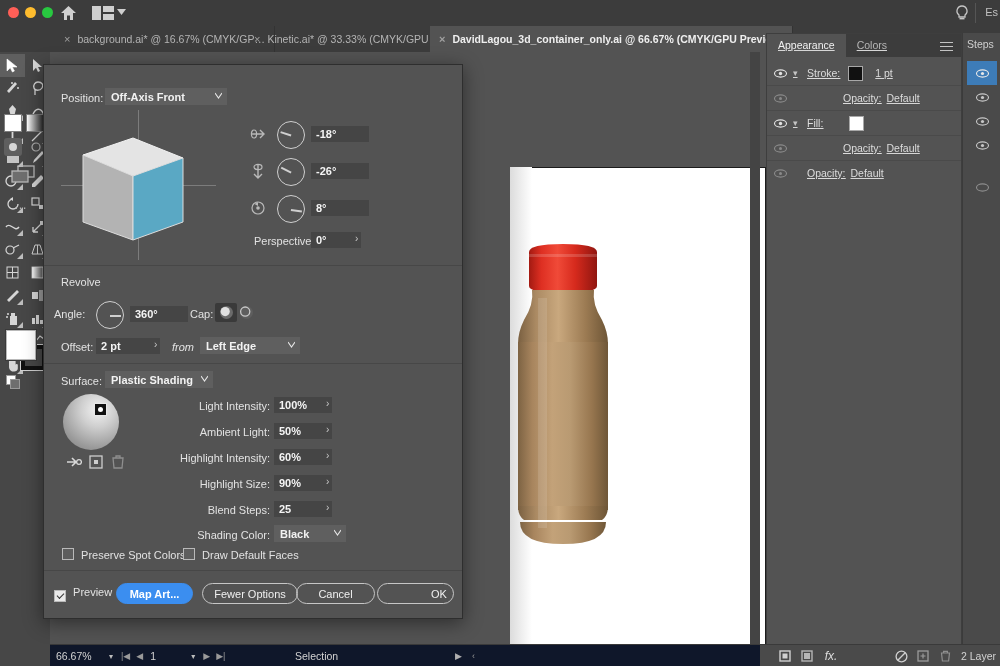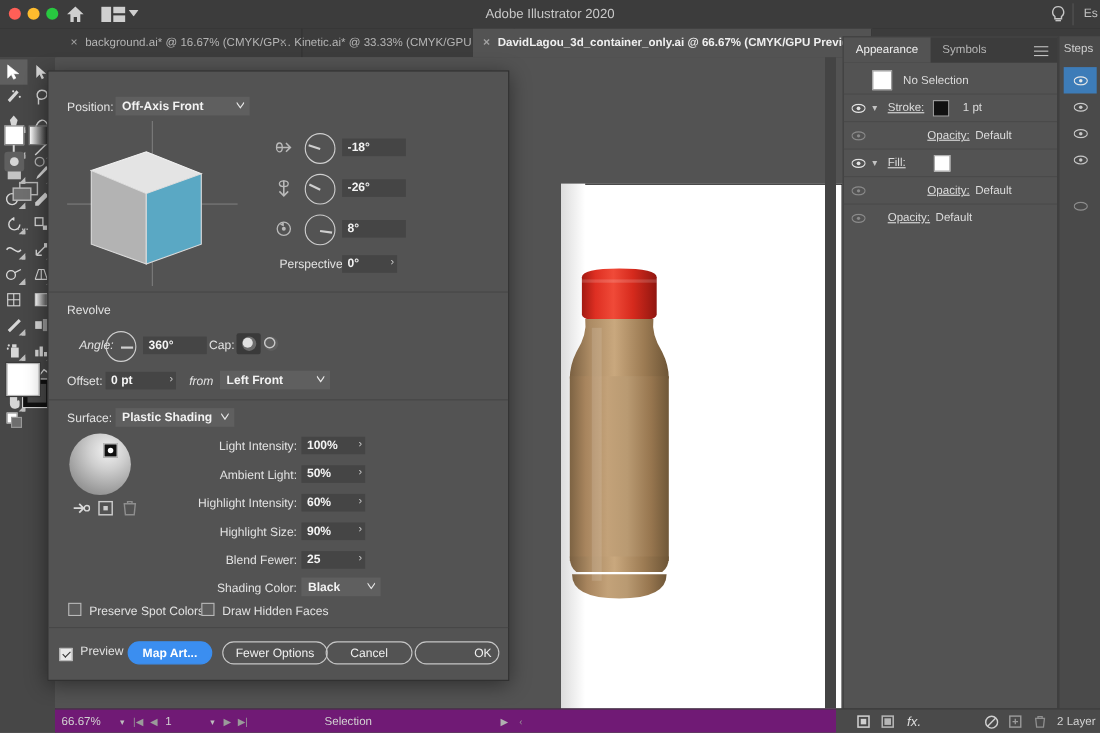--- a/index.html
+++ b/index.html
@@ -75,41 +75,41 @@
   .artboard{position:absolute;left:460px;top:115px;width:256px;height:497px;background:#fff;
     border:1px solid #1c1c1c;box-sizing:border-box;}
   .abshadow{position:absolute;left:460px;top:115px;width:22px;height:497px;
     background:linear-gradient(90deg,#dcdcdc,#ffffff);pointer-events:none;}
 
   
   .bottle{position:absolute;left:462px;top:186px;width:102px;height:320px;}
 
   
   .rpanel{position:absolute;left:766px;top:33px;width:196px;height:612px;background:#535353;
-    border:1px solid #3e3e3e;box-sizing:border-box;}
+    border:1px solid #3e3e3e;box-sizing:border-box;text-decoration:underline;}
   .rtabs{height:23px;background:#3c3c3c;display:flex;align-items:flex-end;position:relative;}
   .rtab{height:23px;line-height:23px;padding:0 11px;font-size:10.5px;color:#b5b5b5;}
   .rtab.active{background:#535353;color:#f0f0f0;}
   .hamb{position:absolute;right:8px;top:8px;width:13px;height:9px;}
   .hamb i{display:block;height:1px;background:#c3c3c3;margin-bottom:3px;}
   .ap-row{height:24px;display:flex;align-items:center;border-bottom:1px solid #4a4a4a;
     font-size:10.5px;color:#dcdcdc;position:relative;}
   .ap-eye{width:26px;display:flex;justify-content:center;}
   .ap-arrow{width:14px;color:#c3c3c3;font-size:9px;}
   .ap-lbl{text-decoration:underline;}
   .chip{width:13px;height:13px;border:1px solid #a8a8a8;display:inline-block;}
   .behind{position:absolute;left:962px;top:33px;width:38px;height:612px;background:#4a4a4a;
     border-left:1px solid #3b3b3b;}
   .bh-tab{position:absolute;left:4px;top:5px;font-size:10.5px;color:#cfcfcf;}
   .bh-row{position:absolute;left:4px;width:30px;height:24px;display:flex;align-items:center;
     justify-content:center;}
   .bh-row.sel{background:#3d7cb8;}
 
   
-  .status{position:absolute;left:50px;top:644px;width:710px;height:22px;background:#701a75;
+  .status{position:absolute;left:50px;top:644px;width:710px;height:22px;background:#0f172a;
     border-top:1px solid #3a3a3a;display:flex;align-items:center;font-size:10.5px;
     color:#d2d2d2;}
   .zoombox{width:48px;padding-left:6px;}
   .pgbox{width:36px;text-align:left;padding-left:4px;}
   .caret{font-size:8px;color:#bdbdbd;margin:0 5px;}
   .navarr{color:#9a9a9a;margin:0 3px;font-size:9px;}
   .sel-lbl{position:absolute;left:245px;}
   .statusr{position:absolute;left:760px;top:644px;width:240px;height:22px;background:#4a4a4a;
     border-top:1px solid #3a3a3a;display:flex;align-items:center;}
   .sr-ico{width:22px;display:flex;justify-content:center;align-items:center;}
@@ -178,21 +178,20 @@
       <path d="M8.5 1 L16 8 H13 V15 H10 V10.5 H7 V15 H4 V8 H1 Z" fill="#cfcfcf"></path>
     </svg>
     <svg class="arr-ico" viewBox="0 0 22 14">
       <rect x="0" y="0" width="9" height="14" fill="#cfcfcf"></rect>
       <rect x="11" y="0" width="11" height="6" fill="#cfcfcf"></rect>
       <rect x="11" y="8" width="11" height="6" fill="#cfcfcf"></rect>
     </svg>
     <svg class="arr-caret" viewBox="0 0 9 6" width="9" height="6">
       <path d="M0 0 L4.5 6 L9 0 Z" fill="#cfcfcf"></path>
     </svg>
-    <div class="apptitle">Adobe Illustrator 2020</div>
     <svg class="bulb" viewBox="0 0 14 16">
       <path d="M7 1 a5 5 0 0 1 3 9 v2 h-6 v-2 a5 5 0 0 1 3 -9 z" fill="none" stroke="#c6c6c6" stroke-width="1.3"></path>
       <rect x="4.5" y="13" width="5" height="1.4" fill="#c6c6c6"></rect>
     </svg>
     <div class="ws-div"></div>
     <div class="ws">Es</div>
   </div>
 
   <div class="tabbar">
     <div class="tab" style="left:55px;">
@@ -547,34 +546,29 @@
     <div class="bh-row" style="top:142px;">
       <svg width="13" height="9" viewBox="0 0 13 9">
           <ellipse cx="6.5" cy="4.5" rx="6" ry="3.6" fill="none" stroke="#8d8d8d" stroke-width="1.1"></ellipse>
         </svg>
     </div>
   </div>
 
   <div class="rpanel">
     <div class="rtabs">
       <div class="rtab active">Appearance</div>
-      <div class="rtab">Symbols</div>
+      <div class="rtab">Colors</div>
       <div class="hamb">
           <i></i>
           <i></i>
           <i></i>
         </div>
     </div>
 
     <div style="padding:4px 0 0 0;">
-      <div class="ap-row">
-        <div class="ap-eye"></div>
-        <div style="width:16px;height:16px;background:#fff;border:1px solid #9c9c9c;margin-right:10px;"></div>
-        <span>No Selection</span>
-      </div>
 
       <div class="ap-row">
         <div class="ap-eye">
           <svg width="13" height="9" viewBox="0 0 13 9">
               <ellipse cx="6.5" cy="4.5" rx="6" ry="3.6" fill="none" stroke="#e2e2e2" stroke-width="1.1"></ellipse>
               <circle cx="6.5" cy="4.5" r="1.7" fill="#e2e2e2"></circle>
             </svg>
         </div>
         <span class="ap-arrow">▾</span>
         <span class="ap-lbl">Stroke:</span>
@@ -738,46 +732,46 @@
       </div>
 
       <div class="lbl" style="position:absolute;left:210px;top:170px;">Perspective:</div>
       <div class="fld" style="position:absolute;left:267px;top:167px;width:40px;">0°</div>
       <div class="stepper" style="position:absolute;left:311px;top:168px;">›</div>
 
       <div class="sec-line" style="top:200px;"></div>
 
       <div class="lbl" style="position:absolute;left:17px;top:211px;">Revolve</div>
 
-      <div class="lbl" style="position:absolute;left:28px;top:243px;font-style:italic;">Angle:</div>
+      <div class="lbl" style="position:absolute;left:10px;top:243px;">Angle:</div>
       <div class="dial" style="position:absolute;left:52px;top:236px;">
         <div class="hand" style="width:11px;transform:rotate(0deg);"></div>
       </div>
       <div class="fld" style="position:absolute;left:86px;top:241px;width:48px;">360°</div>
 
       <div class="lbl" style="position:absolute;left:146px;top:243px;">Cap:</div>
       <div class="capbtn on" style="position:absolute;left:171px;top:238px;">
         <svg width="15" height="15" viewBox="0 0 15 15">
             <circle cx="7.5" cy="7.5" r="6.5" fill="#6b6b6b"></circle>
             <circle cx="6.2" cy="6.6" r="4.6" fill="#e0e0e0"></circle>
           </svg>
       </div>
       <div class="capbtn" style="position:absolute;left:191px;top:238px;">
         <svg width="15" height="15" viewBox="0 0 15 15">
             <circle cx="7.5" cy="7.5" r="6.5" fill="#5e5e5e"></circle>
             <circle cx="6.2" cy="6.6" r="4.6" fill="none" stroke="#c8c8c8" stroke-width="1.3"></circle>
           </svg>
       </div>
 
       <div class="lbl" style="position:absolute;left:17px;top:276px;">Offset:</div>
-      <div class="fld" style="position:absolute;left:52px;top:273px;width:54px;">0 pt</div>
+      <div class="fld" style="position:absolute;left:52px;top:273px;width:54px;">2 pt</div>
       <div class="stepper" style="position:absolute;left:110px;top:274px;">›</div>
       <div class="lbl" style="position:absolute;left:128px;top:276px;font-style:italic;">from</div>
       <div class="sel-ctl" style="position:absolute;left:156px;top:272px;width:88px;">
-        <span>Left Front</span>
+        <span>Left Edge</span>
         <svg class="cv" viewBox="0 0 7 7">
             <path d="M0 1 L3.5 6 L7 1" stroke="#e6e6e6" stroke-width="1.1" fill="none"></path>
           </svg>
       </div>
 
       <div class="sec-line" style="top:298px;"></div>
 
       <div class="lbl" style="position:absolute;left:17px;top:310px;">Surface:</div>
       <div class="sel-ctl" style="position:absolute;left:61px;top:306px;width:96px;">
         <span>Plastic Shading</span>
@@ -813,39 +807,39 @@
       <div class="stepper" style="position:absolute;left:282px;top:359px;">›</div>
 
       <div class="lbl" style="position:absolute;left:119px;top:387px;text-align:right;width:107px;">Highlight Intensity:</div>
       <div class="fld" style="position:absolute;left:230px;top:384px;width:48px;">60%</div>
       <div class="stepper" style="position:absolute;left:282px;top:385px;">›</div>
 
       <div class="lbl" style="position:absolute;left:139px;top:413px;text-align:right;width:87px;">Highlight Size:</div>
       <div class="fld" style="position:absolute;left:230px;top:410px;width:48px;">90%</div>
       <div class="stepper" style="position:absolute;left:282px;top:411px;">›</div>
 
-      <div class="lbl" style="position:absolute;left:149px;top:439px;text-align:right;width:77px;">Blend Fewer:</div>
+      <div class="lbl" style="position:absolute;left:149px;top:439px;text-align:right;width:77px;">Blend Steps:</div>
       <div class="fld" style="position:absolute;left:230px;top:436px;width:48px;">25</div>
       <div class="stepper" style="position:absolute;left:282px;top:437px;">›</div>
 
       <div class="lbl" style="position:absolute;left:139px;top:464px;text-align:right;width:87px;">Shading Color:</div>
       <div class="sel-ctl" style="position:absolute;left:230px;top:460px;width:60px;">
         <span>Black</span>
         <svg class="cv" viewBox="0 0 7 7">
             <path d="M0 1 L3.5 6 L7 1" stroke="#e6e6e6" stroke-width="1.1" fill="none"></path>
           </svg>
       </div>
 
       <div style="position:absolute;left:18px;top:483px;">
         <span class="chk"></span>
         <span class="lbl" style="margin-left:4px;">Preserve Spot Colors</span>
       </div>
       <div style="position:absolute;left:139px;top:483px;">
         <span class="chk"></span>
-        <span class="lbl" style="margin-left:4px;">Draw Hidden Faces</span>
+        <span class="lbl" style="margin-left:4px;">Draw Default Faces</span>
       </div>
 
       <div class="sec-line" style="top:505px;"></div>
 
       <div style="position:absolute;left:10px;top:521px;">
         <span class="chk on"></span>
         <span class="lbl" style="margin-left:4px;">Preview</span>
       </div>
       <div class="btn primary" style="position:absolute;left:72px;top:518px;width:77px;">Map Art...</div>
       <div class="btn" style="position:absolute;left:158px;top:518px;width:96px;">Fewer Options</div>

